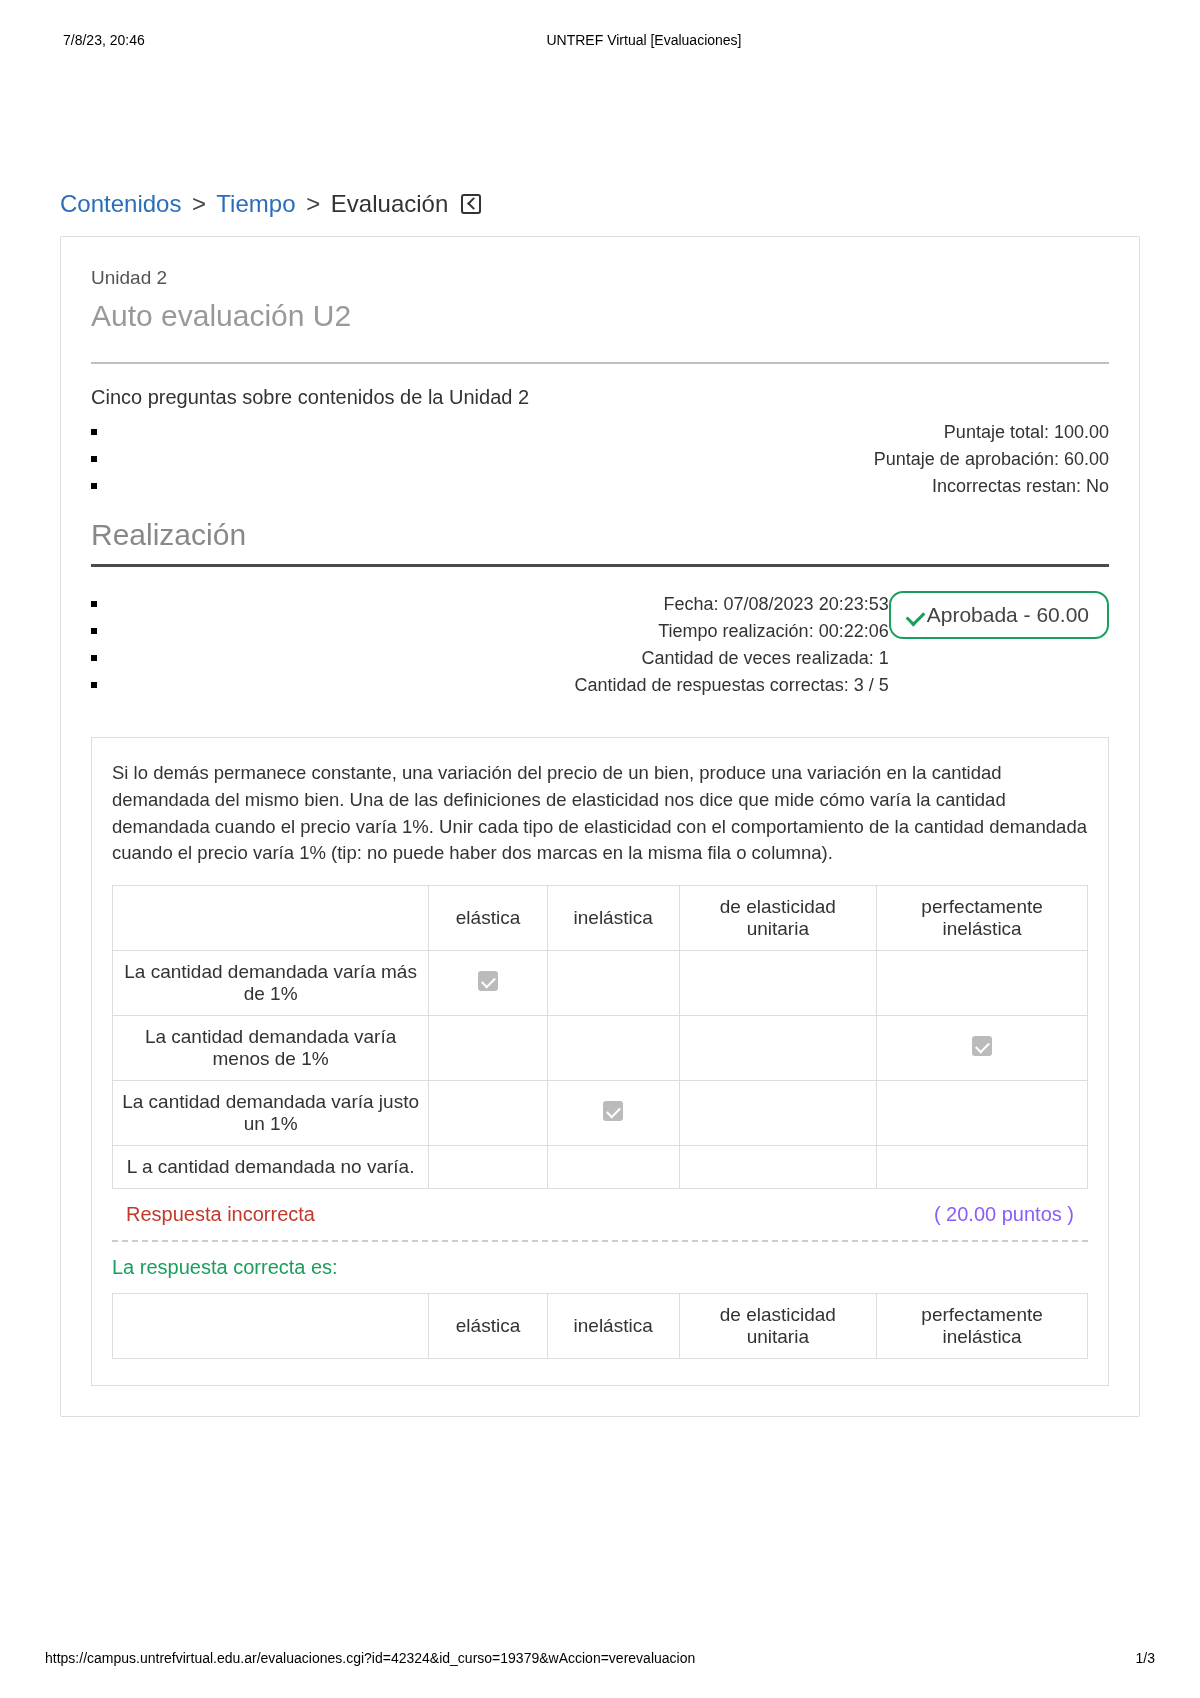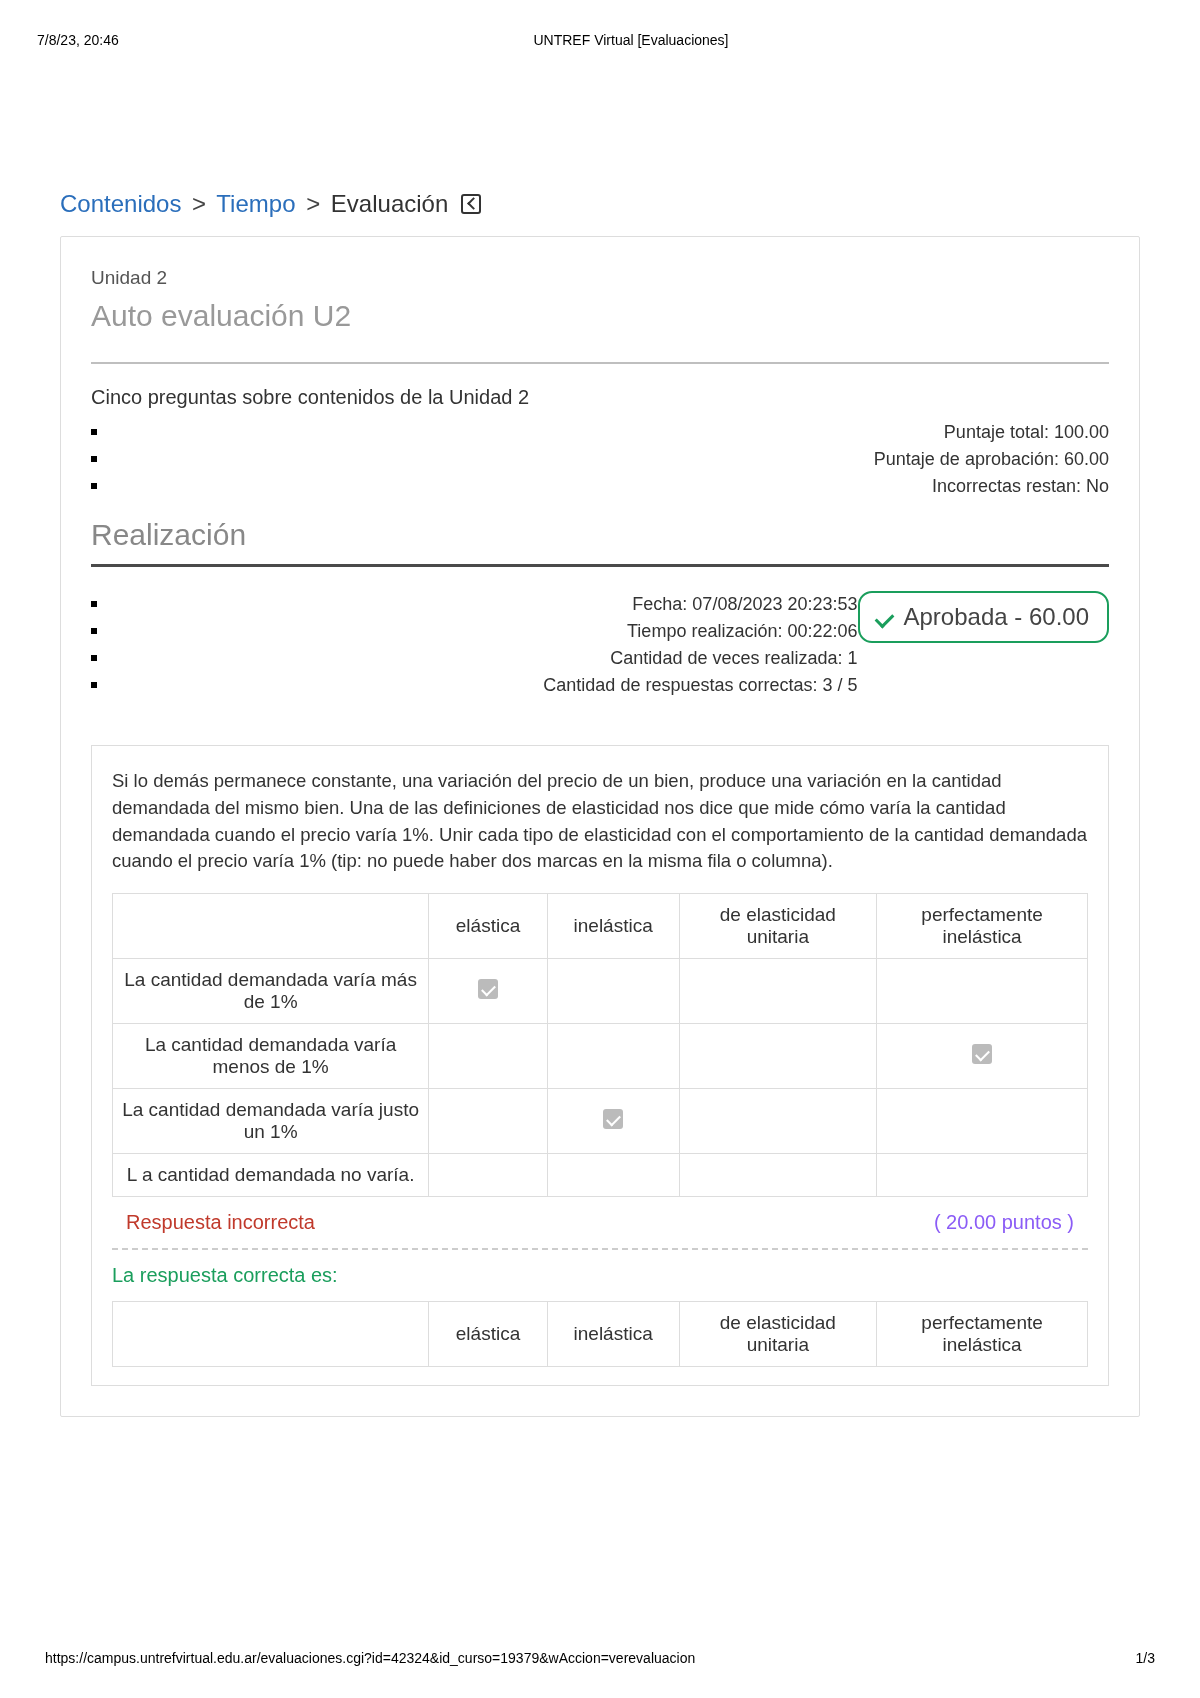--- a/index.html
+++ b/index.html
@@ -7,21 +7,21 @@
     font-family: Arial, Helvetica, sans-serif;
     background: #fff;
     color: #333;
     width: 1200px;
     height: 1698px;
     position: relative;
   }
   .print-header {
     position: absolute;
     top: 32px;
-    left: 37px;
+    left: 63px;
     right: 45px;
     font-size: 14px;
     color: #000;
     display: flex;
     justify-content: space-between;
   }
   .print-header .center { position: absolute; left: 50%; transform: translateX(-50%); margin-left: 35px; }
   .content-wrap {
     position: absolute;
     top: 190px;
@@ -111,42 +111,41 @@
     justify-content: space-between;
     align-items: flex-start;
   }
   .realization-row ul.info-list { flex: 1; }
   .status-badge {
     border: 2px solid #1a9e5c;
     border-radius: 14px;
     padding: 10px 18px 10px 14px;
     display: flex;
     align-items: center;
-    gap: 8px;
-    font-size: 24px;
+    font-size: 21px;
     color: #444;
     margin-top: 0;
   }
   .status-badge .check-icon {
     width: 22px; height: 22px;
     position: relative;
   }
   .status-badge .check-icon::after {
     content: "";
     position: absolute;
     left: 2px; top: 7px;
     width: 14px; height: 8px;
     border-left: 3px solid #1a9e5c;
     border-bottom: 3px solid #1a9e5c;
     transform: rotate(-45deg);
   }
   .question-box {
     border: 1px solid #ddd;
-    margin-top: 28px;
-    padding: 22px 20px 4px 20px;
+    margin-top: 20px;
+    padding: 22px 20px 12px 20px;
   }
   .question-text {
     font-size: 18.5px;
     line-height: 1.45;
     color: #333;
     margin-bottom: 18px;
   }
   table.answer-table {
     width: 100%;
     border-collapse: collapse;

